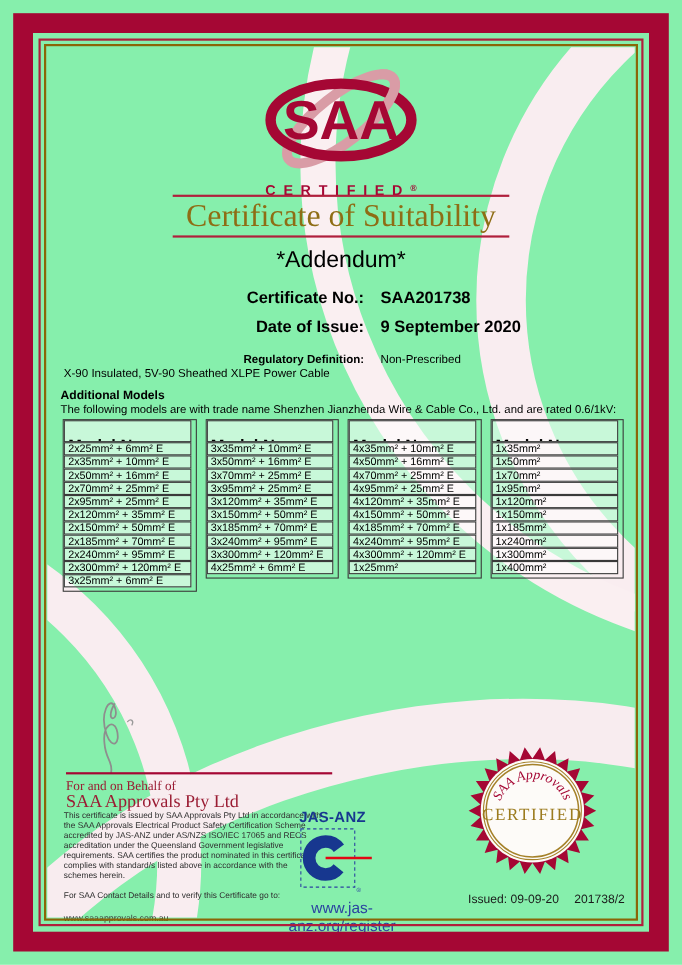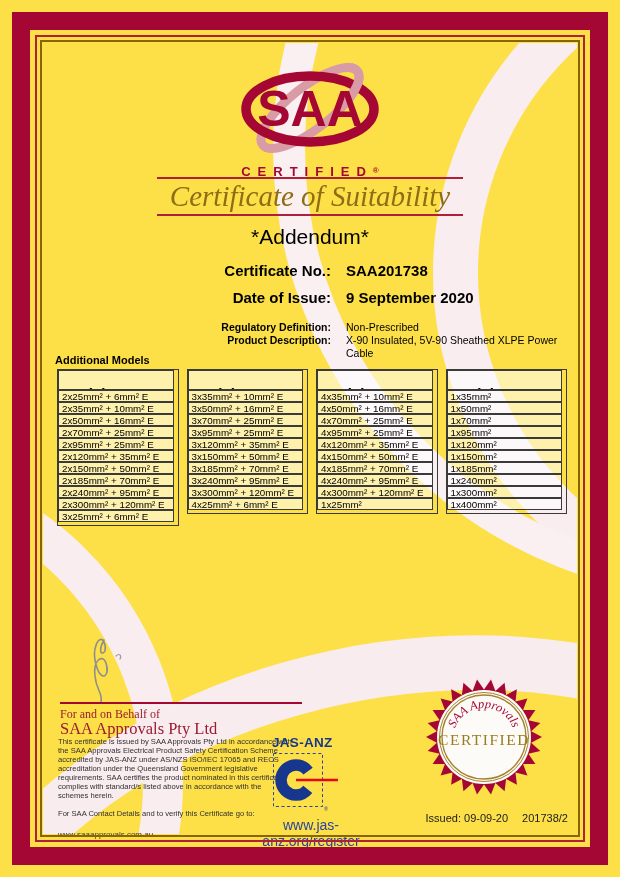--- a/index.html
+++ b/index.html
@@ -1,17 +1,17 @@
 <!DOCTYPE html>
 <html><head>
 <meta charset="utf-8">
 <style>
   * { margin:0; padding:0; box-sizing:border-box; }
   body { background:#fff; font-family:"Liberation Sans", sans-serif; }
-  .page { position:relative; width:620px; height:877px; background:#fde047; overflow:hidden; }
+  .page { position:relative; width:620px; height:877px; background:#86efac; overflow:hidden; }
 
   
   .decor { position:absolute; inset:43px; overflow:hidden; z-index:0; }
   .swoosh { position:absolute; border-radius:50%; }
   .sw1 { width:700px; height:700px; border:45px solid #F9EDF0; left:390px; top:-120px; }
   .sw2 { width:900px; height:900px; border:32px solid #FAEFF1; left:230px; top:-345px; }
   .sw3 { width:660px; height:660px; border:40px solid #F9EDF0; left:-520px; top:410px; }
   .sw4 { width:1000px; height:700px; border:55px solid #F8ECEF; left:-140px; top:600px; transform:rotate(-12deg); }
 
   
@@ -22,21 +22,21 @@
   .content { position:absolute; inset:0; z-index:2; }
 
   
   .logo-block { position:absolute; top:62px; left:50%; transform:translateX(-50%); width:170px; text-align:center; }
   .approvals-line { margin-top:3px; font-size:13px; font-weight:bold; color:#A50734; letter-spacing:7px; white-space:nowrap; }
   .approvals-line .reg { font-size:8px; letter-spacing:0; vertical-align:3px; }
 
   
   .title-block { position:absolute; left:157px; top:177px; width:306px; }
   .rule { height:2px; background:#B01F3C; }
-  .cert-title { font-family:"Liberation Serif", serif; font-size:29px; color:#8E6D15; text-align:center; line-height:35px; white-space:nowrap;font-style:italic; }
+  .cert-title { font-family:"Liberation Serif", serif; font-size:29px; color:#8E6D15; text-align:center; line-height:35px; white-space:nowrap; }
   .addendum { position:absolute; top:225px; left:0; width:100%; text-align:center; font-size:21px; color:#000; }
 
   
   .info { position:absolute; left:43px; top:262px; width:534px; }
   .info-row { display:flex; align-items:baseline; }
   .info-label { width:262px; text-align:right; flex:none;margin-left:26px; }
   .info-value { margin-left:15px; }
   .info-row.big { margin-bottom:10px; }
   .info-row.big .info-label, .info-row.big .info-value { font-size:15px; font-weight:bold; color:#000; }
   .info-row.small { font-size:10.5px; color:#000; line-height:13px; }
@@ -111,27 +111,27 @@
       <div class="info-row big">
         <span class="info-label">Date of Issue:</span>
         <span class="info-value">9 September 2020</span>
       </div>
       <div class="gap-before-small"></div>
       <div class="info-row small">
         <span class="info-label">Regulatory Definition:</span>
         <span class="info-value">Non-Prescribed</span>
       </div>
       <div class="info-row small">
-        <span class="info-label">Product Description:</span>
         <span class="info-value">X-90 Insulated, 5V-90 Sheathed XLPE Power Cable</span>
       </div>
     </div>
 
     <div class="models">
       <div class="models-heading">Additional Models</div>
+      <div class="models-intro">The following models are with trade name Shenzhen Jianzhenda Wire &amp; Cable Co., Ltd. and are rated 0.6/1kV:</div>
       <div class="tables-row">
         <div class="model-table">
           <div class="model-cell header">Model No.</div>
         <div class="model-cell">2x25mm² + 6mm² E</div>
             <div class="model-cell">2x35mm² + 10mm² E</div>
             <div class="model-cell">2x50mm² + 16mm² E</div>
             <div class="model-cell">2x70mm² + 25mm² E</div>
             <div class="model-cell">2x95mm² + 25mm² E</div>
             <div class="model-cell">2x120mm² + 35mm² E</div>
             <div class="model-cell">2x150mm² + 50mm² E</div>

